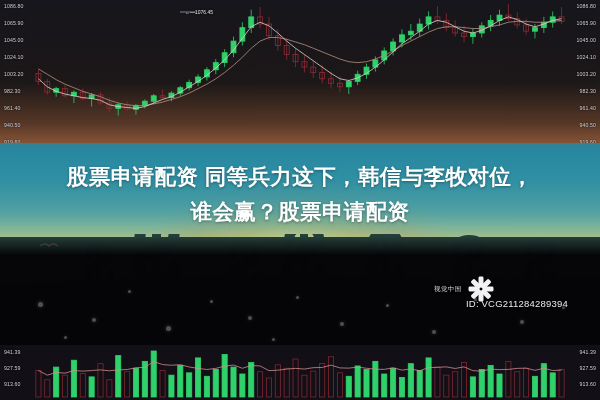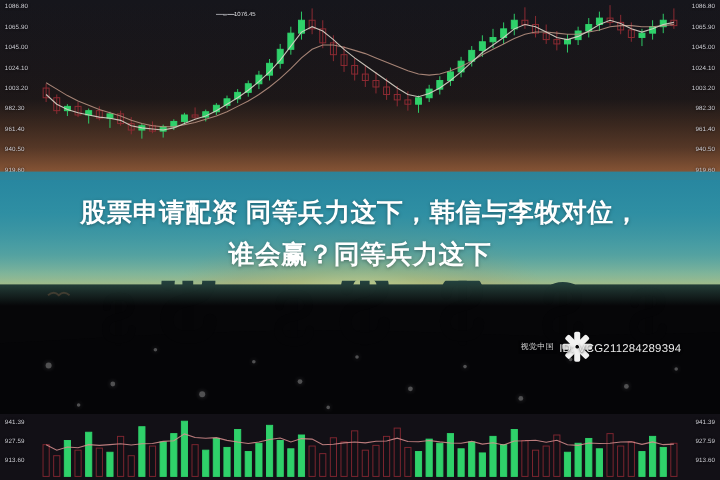--- a/index.html
+++ b/index.html
@@ -85,21 +85,21 @@
   #headline .l2{display:block;}
 
   
   #wm{position:absolute;left:432px;top:276px;display:flex;align-items:center;gap:4px;}
   #wm-cn{font-size:6.5px;color:#d8d8d8;letter-spacing:.4px;
     background:rgba(0,0,0,.28);padding:1px 2px;white-space:nowrap;
     font-family:"Liberation Sans","DejaVu Sans",sans-serif;}
   #wm-star{width:26px;height:26px;position:relative;}
   #wm-star i{position:absolute;left:50%;top:50%;width:5px;height:11px;
     background:#f2f2f2;border-radius:1.4px;transform-origin:50% 50%;}
-  #wm-id{position:absolute;left:466px;top:285px;color:#e9e9e9;
+  #wm-id{position:absolute;left:466px;top:298px;color:#e9e9e9;
     font-size:9.5px;line-height:12px;letter-spacing:.2px;
     text-shadow:0 1px 2px rgba(0,0,0,.8);white-space:nowrap;}
   #wm-id .sub{display:block;font-size:9px;opacity:.93;}
 </style>
 </head>
 <body>
 
 <div id="stage">
 
   <div class="chart-panel" id="chart-top">
@@ -308,21 +308,21 @@
     <div class="bokeh" style="left:520px;top:170px;width:4px;height:4px;"></div>
     <div class="bokeh" style="left:562px;top:156px;width:3px;height:3px;"></div>
     <div class="bokeh" style="left:64px;top:186px;width:3px;height:3px;"></div>
     <div class="bokeh" style="left:272px;top:188px;width:3px;height:3px;"></div>
   </div>
 
   <div id="teal"></div>
 
   <div id="headline">
     <span>股票申请配资 同等兵力这下，韩信与李牧对位，</span>
-    <span class="l2">谁会赢？同等兵力这下</span>
+    <span class="l2">谁会赢？股票申请配资</span>
   </div>
 
   <div id="wm">
     <span id="wm-cn">视觉中国</span>
     <span id="wm-star">
       <i style="transform:translate(-50%,-50%) rotate(0deg)   translateY(-7px)"></i>
       <i style="transform:translate(-50%,-50%) rotate(45deg)  translateY(-7px)"></i>
       <i style="transform:translate(-50%,-50%) rotate(90deg)  translateY(-7px)"></i>
       <i style="transform:translate(-50%,-50%) rotate(135deg) translateY(-7px)"></i>
       <i style="transform:translate(-50%,-50%) rotate(180deg) translateY(-7px)"></i>

